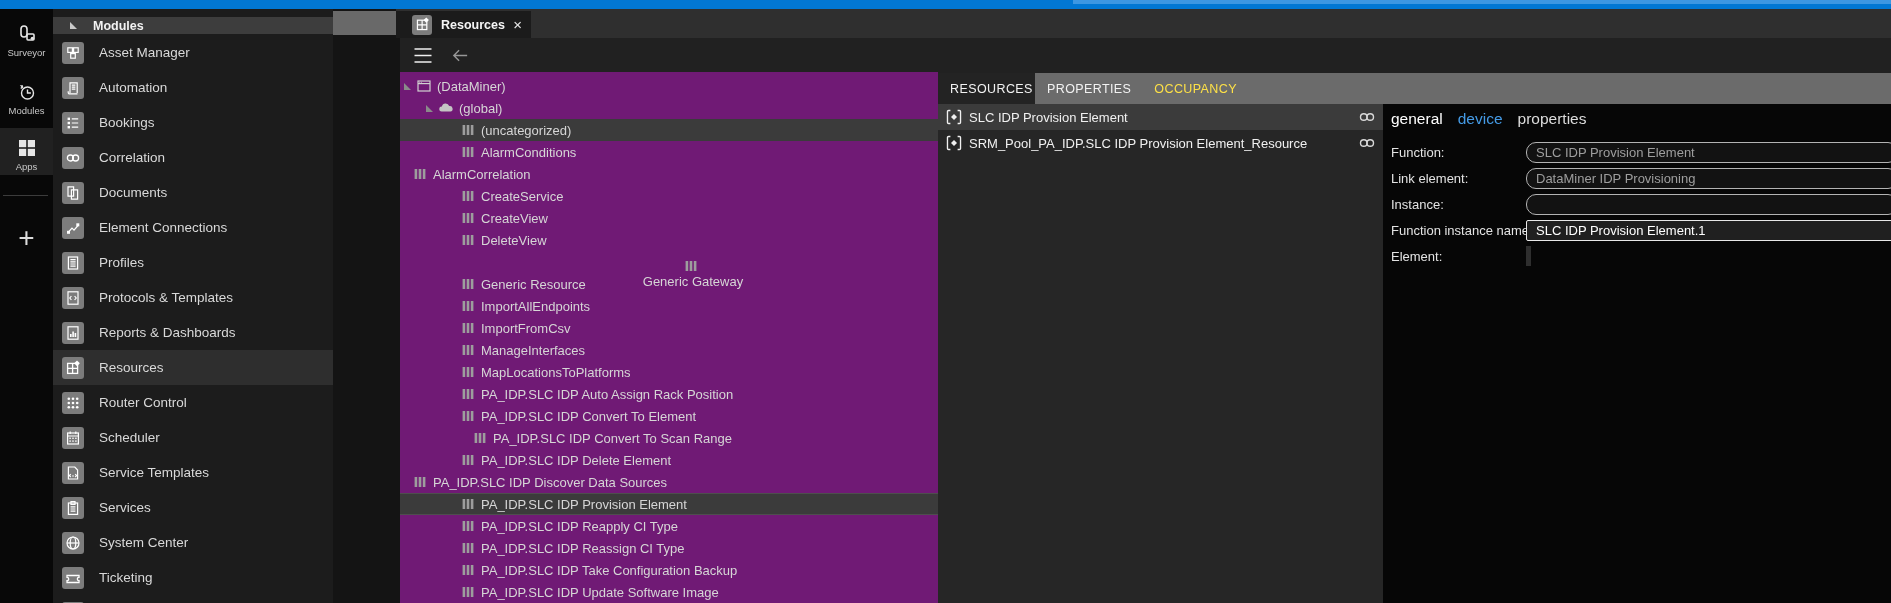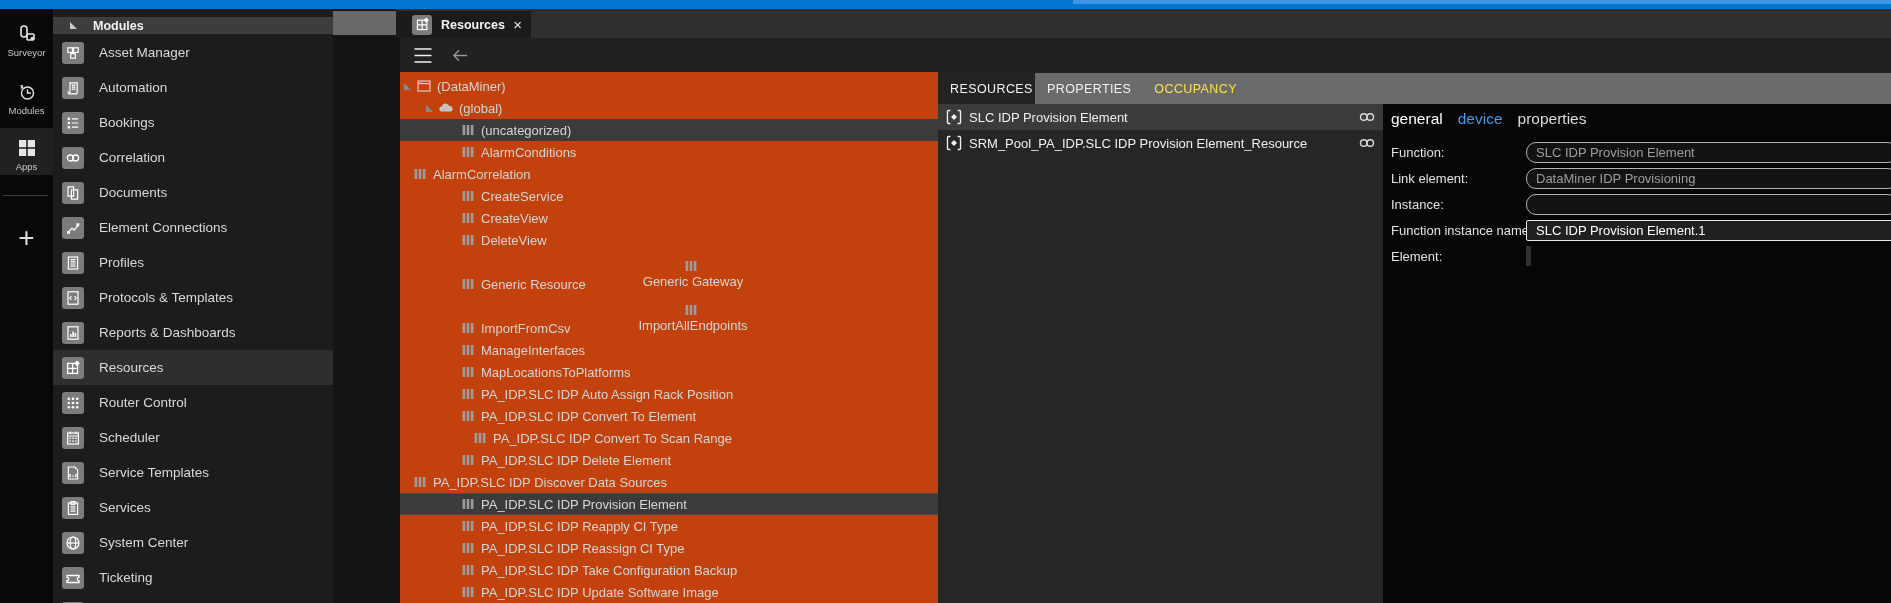--- a/index.html
+++ b/index.html
@@ -44,21 +44,21 @@
   #doc-tab .tile{width:20px;height:20px;margin-left:16px;padding:2.5px}
   #doc-tab .tab-lb{font-size:12.5px;font-weight:bold;color:#f5f5f5;margin-left:9px;white-space:nowrap}
   #doc-tab .tab-x{margin-left:auto;margin-right:9px;color:#e8e8e8;font-size:15px;line-height:15px}
 
   
   #cardbody{left:400px;top:38px;width:1491px;height:565px;background:#212121;overflow:hidden}
   #btn-menu{left:413px;top:47px;width:20px;height:17px;color:#f0f0f0}
   #btn-back{left:451px;top:46px;width:19px;height:19px;color:#979797}
 
   
-  #tree{left:400px;top:72px;width:538px;height:531px;background:#c2410c;overflow:hidden;padding-top:3px}
+  #tree{left:400px;top:72px;width:538px;height:531px;background:#701a75;overflow:hidden;padding-top:3px}
   .tnode{display:flex;align-items:center;height:22px;font-size:13px;color:#d6d6d6;white-space:nowrap}
   .tnode.highlighted{background:#3b3b3b}
   .tnode.selected{background:#3b3b3b;box-shadow:inset 0 1px 0 #4e4e4e, inset 0 -1px 0 #4e4e4e}
   .exp{flex:none;width:0;height:0;border-left:7px solid #8a8a8a;border-top:7px solid transparent;margin-right:5px}
   .ticon{flex:none;width:16px;height:16px;color:#9d9d9d;margin-right:5px}
   .ticon.c-cloud{color:#c4c4c4}.ticon.c-window{color:#d0d0d0}
 
   
   #restab-resources{left:938px;top:73px;width:97px;height:31px;background:#232323;
      display:flex;align-items:center;padding-left:12px}
@@ -505,21 +505,21 @@
         <svg viewBox="0 0 16 16">
           <g fill="currentColor">
             <rect x="2.6" y="3" width="2.6" height="10"></rect>
             <rect x="6.7" y="3" width="2.6" height="10"></rect>
             <rect x="10.8" y="3" width="2.6" height="10"></rect>
           </g>
         </svg>
       </span>
       <span class="tlabel">Generic Resource</span>
     </div>
-    <div class="tnode" style="padding-left: 48px; flex-direction: column;">
+    <div class="tnode" style="padding-left: 48px;">
       <span class="exp" style="visibility: hidden;"></span>
       <span class="ticon c-pool">
         <svg viewBox="0 0 16 16">
           <g fill="currentColor">
             <rect x="2.6" y="3" width="2.6" height="10"></rect>
             <rect x="6.7" y="3" width="2.6" height="10"></rect>
             <rect x="10.8" y="3" width="2.6" height="10"></rect>
           </g>
         </svg>
       </span>

